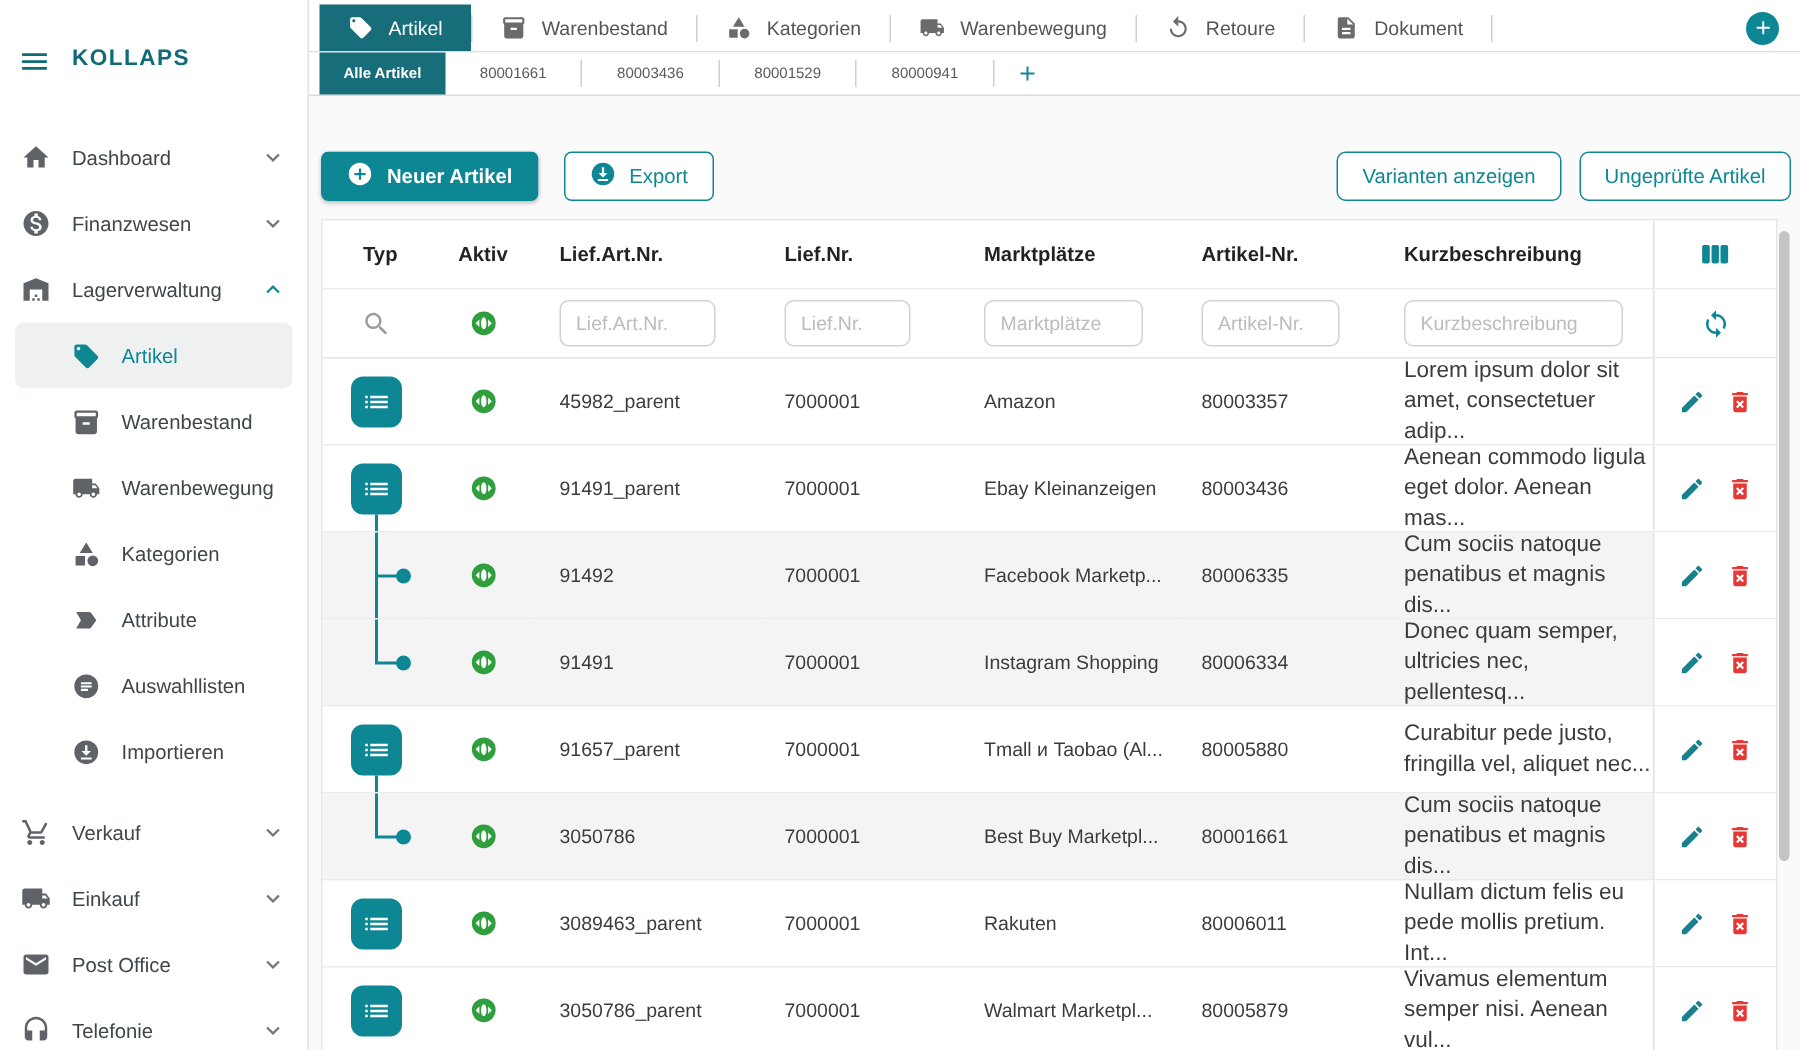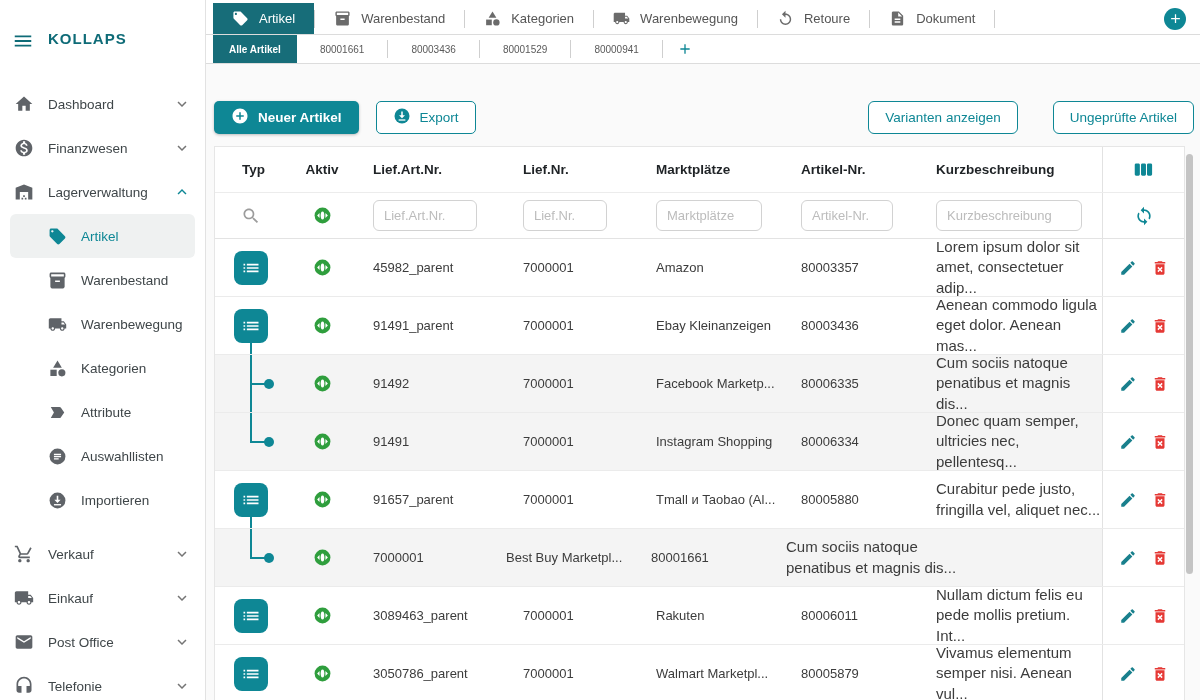--- a/index.html
+++ b/index.html
@@ -53,21 +53,21 @@
     display:flex; flex-direction:column; }
 
   
   .toolbar { display:flex; align-items:center; height:34px; flex:none; }
   .btn { display:flex; align-items:center; gap:9px; height:33px; padding:0 16px;
     border-radius:5px; font-size:13.5px; cursor:pointer; border:1px solid transparent; }
   .btn svg { width:18px; height:18px; }
   .btn-filled { background:#0e8795; color:#fff; font-weight:bold;
     box-shadow:0 1px 3px rgba(0,0,0,.25); margin-right:17px; }
   .btn-outline { background:#fff; border:1px solid #0e8795; color:#0e8795; }
-  .toolbar-right { margin-left:auto; display:flex; gap:35px;text-align:center; }
+  .toolbar-right { margin-left:auto; display:flex; gap:12px;text-align:center; }
   .toolbar-right .btn { font-weight:normal; border-radius:6px; }
 
   
   .table-zone { margin-top:12px; flex:1; min-height:0; display:flex; }
   .table-card { flex:1; background:#fff; border:1px solid #e6e6e6; border-bottom:none;
     display:flex; flex-direction:column; min-width:0; overflow:hidden; }
   .scroll-strip { width:9px; flex:none; position:relative; }
   .scroll-thumb { position:absolute; left:1px; top:8px; width:7px; height:420px;
     background:#c4c4c4; border-radius:4px; }
 
@@ -573,20 +573,21 @@
                 <div class="conn-dot"></div>
               </div>
               <div class="cell col-aktiv">
                 <svg class="aktiv-ic" viewBox="0 0 24 24" fill="currentColor">
                   <circle cx="12" cy="12" r="10"></circle>
                   <ellipse cx="12" cy="12" rx="2.3" ry="5" fill="#fff"></ellipse>
                   <path fill="#fff" d="M8.3 8.8v6.4L5.2 12z"></path>
                   <path fill="#fff" d="M15.7 8.8v6.4L18.8 12z"></path>
                 </svg>
               </div>
+              <div class="cell col-liefart">3050786</div>
               <div class="cell col-liefnr">7000001</div>
               <div class="cell col-markt">Best Buy Marketpl...</div>
               <div class="cell col-artnr">80001661</div>
               <div class="cell col-kurz">
                 <div class="kurz-text">Cum sociis natoque penatibus et magnis dis...</div>
               </div>
               <div class="cell col-actions">
                 <svg class="edit-ic" viewBox="0 0 24 24" fill="currentColor">
                   <path d="M3 17.25V21h3.75L17.81 9.94l-3.75-3.75L3 17.25zM20.71 7.04c.39-.39.39-1.02 0-1.41l-2.34-2.34c-.39-.39-1.02-.39-1.41 0l-1.83 1.83 3.75 3.75z"></path>
                 </svg>

